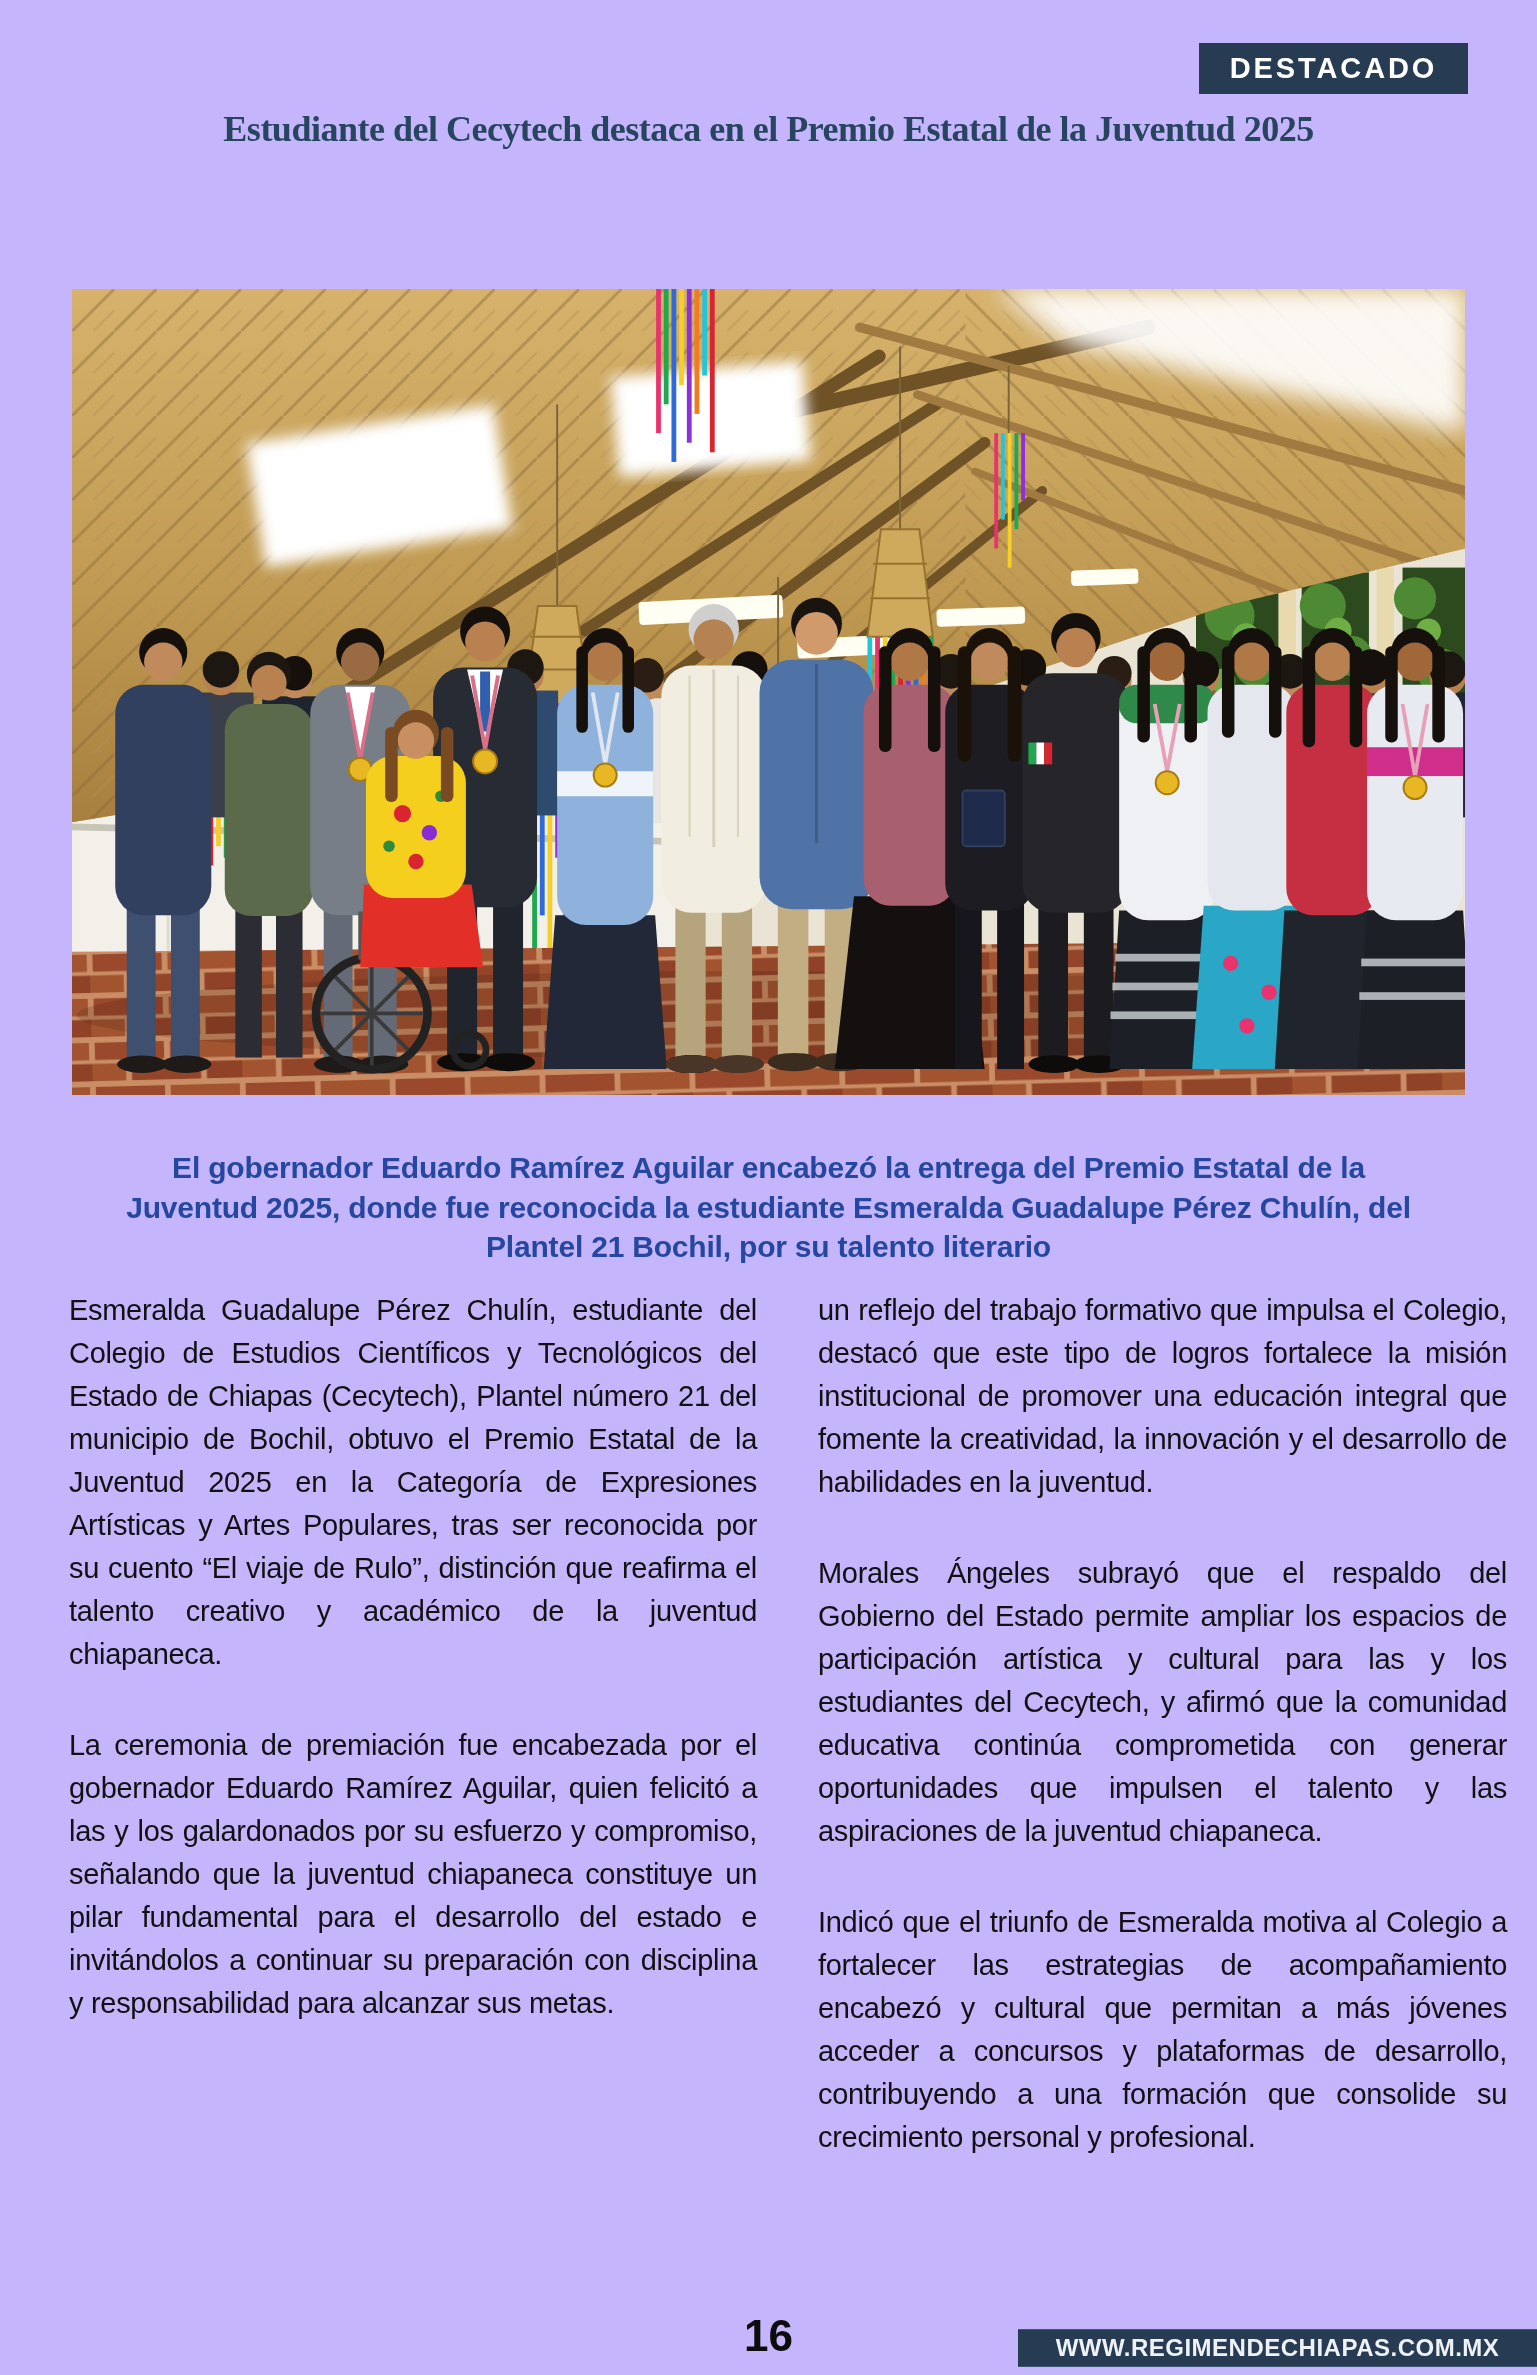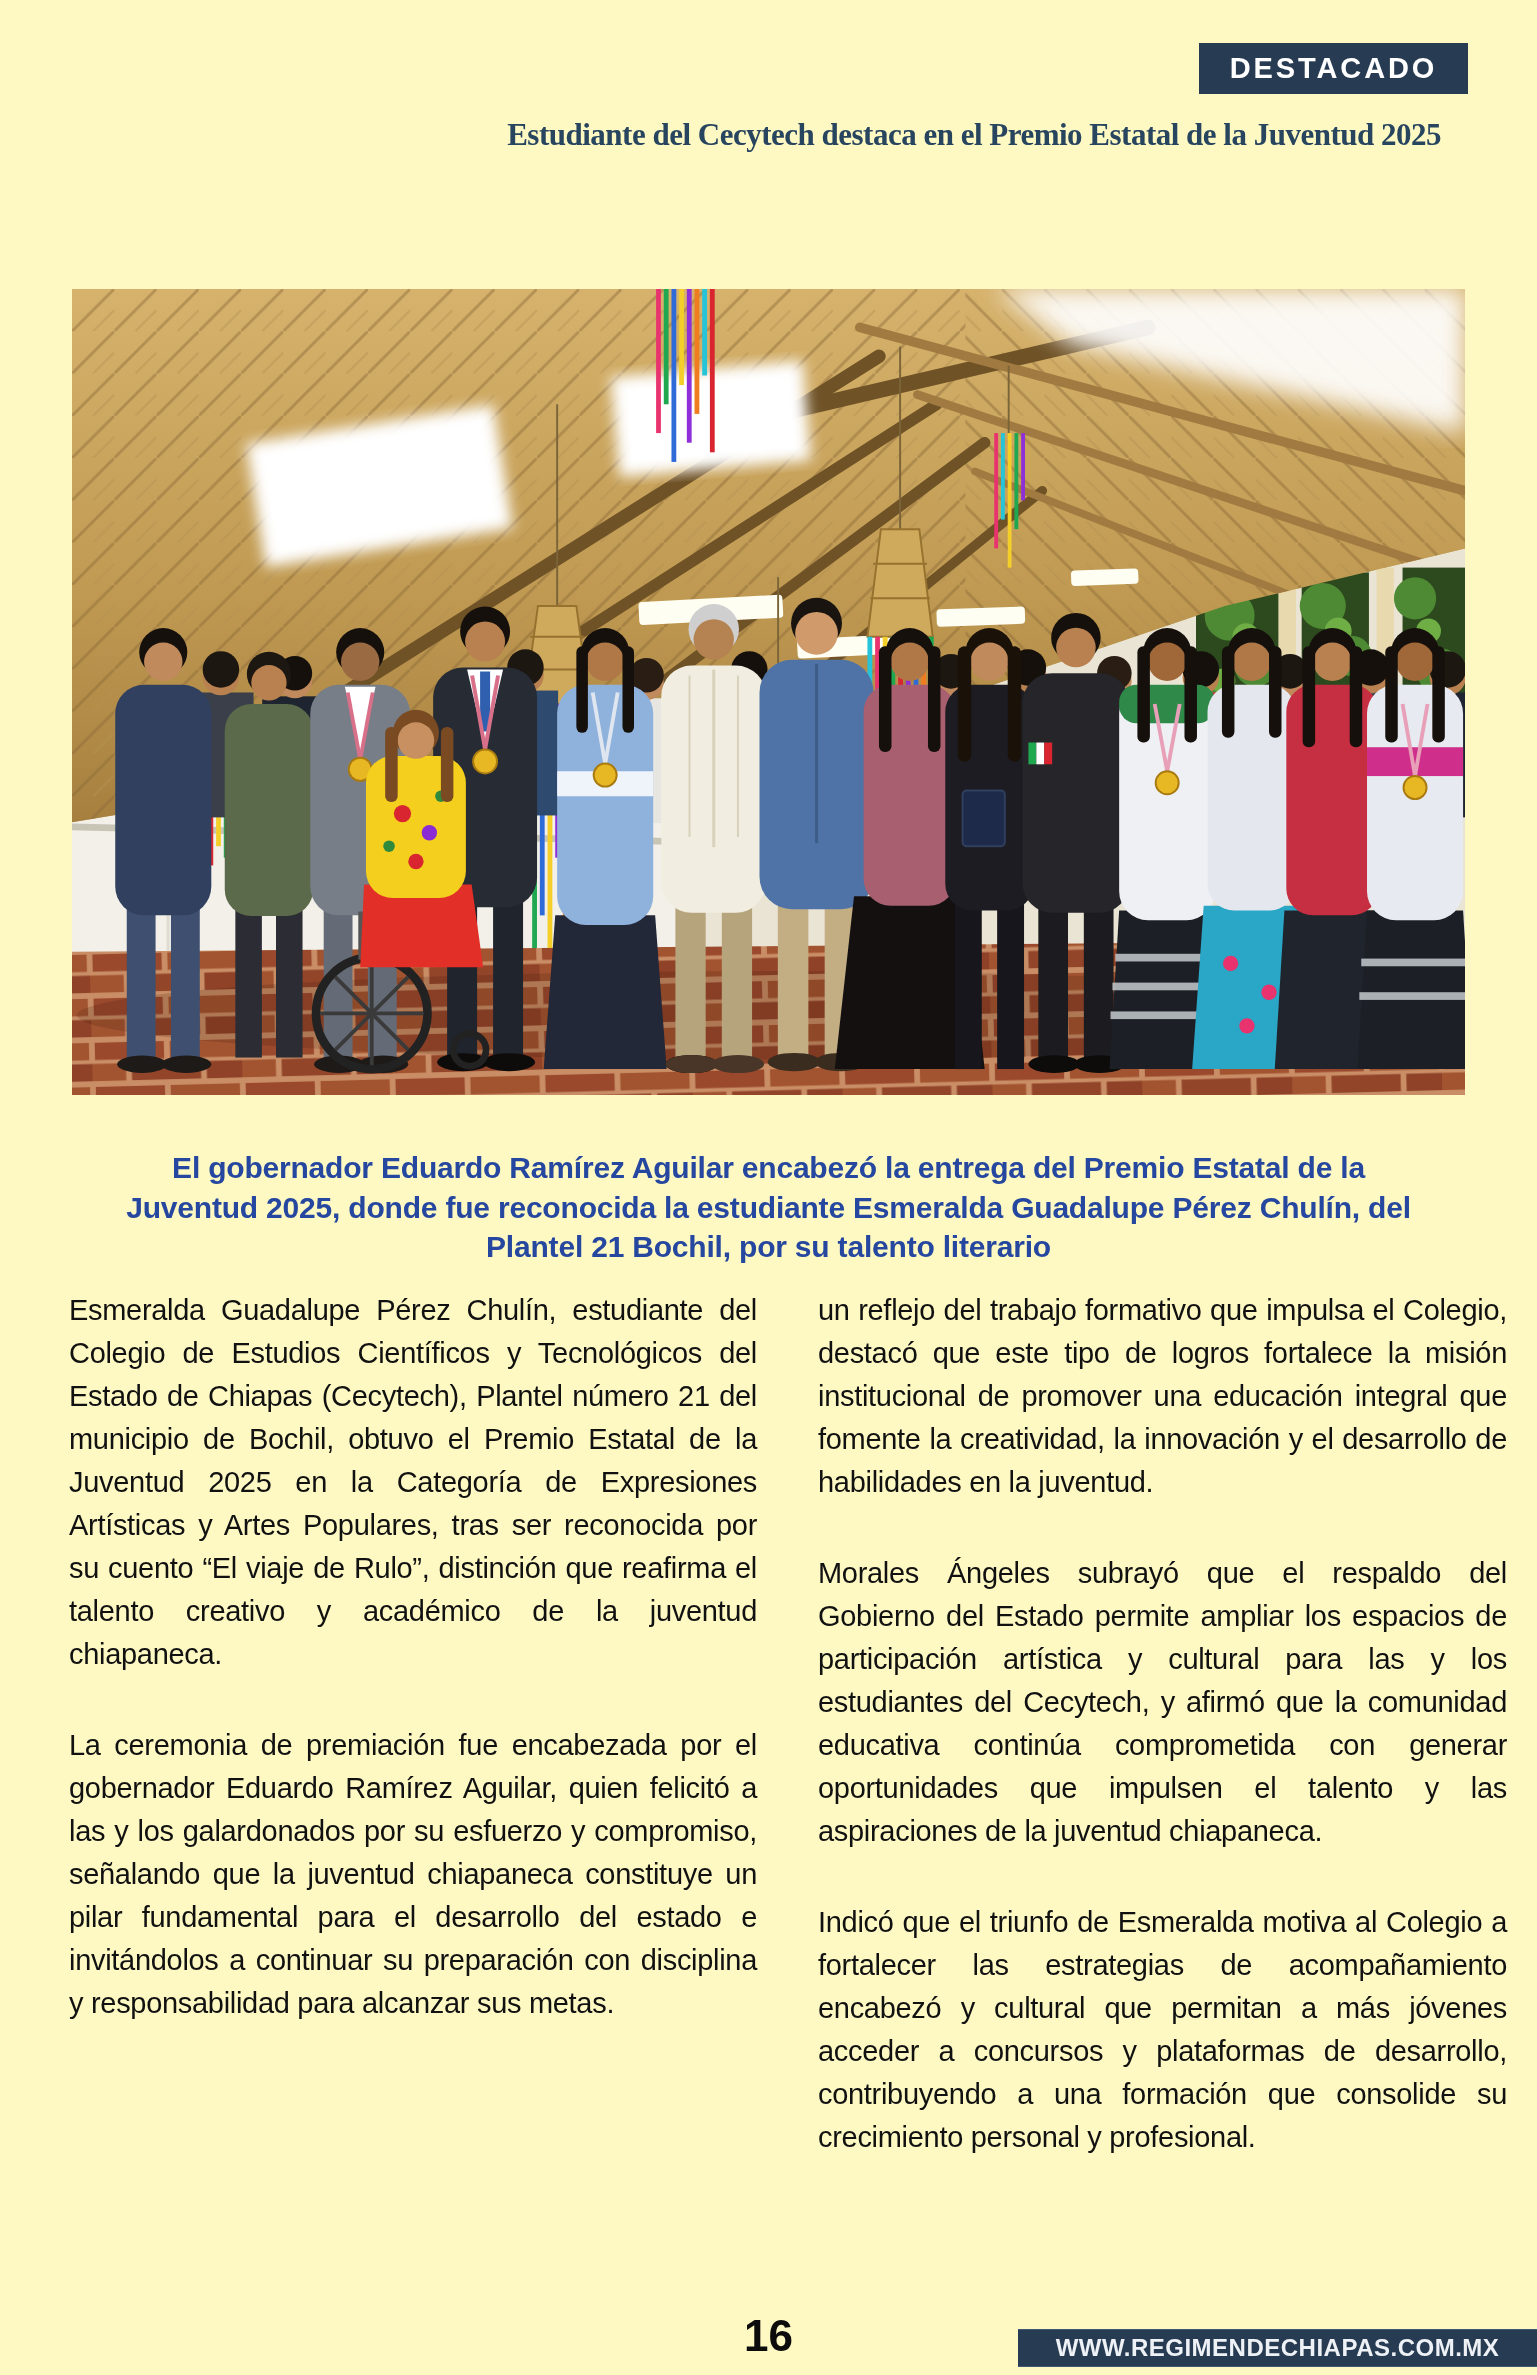--- a/index.html
+++ b/index.html
@@ -1,36 +1,36 @@
 <!DOCTYPE html>
 <html lang="es"><head>
 <meta charset="utf-8">
 <style>
   html,body{margin:0;padding:0;background:#ffffff;}
   .page{
     position:relative;
     width:1537px;height:2376px;
-    background:#fef9c3;
+    background:#c4b5fd;
     font-family:"Liberation Sans", sans-serif;
     overflow:hidden;
   }
   
   .badge{
     position:absolute;top:43px;right:69px;
     width:269px;height:51px;
     background:#273c52;color:#ffffff;
     display:flex;align-items:center;justify-content:center;
     font-weight:bold;font-size:29px;letter-spacing:2.9px;
   }
   
   .title{
-    position:absolute;top:117px;left:96px;right:96px;
-    margin:0;text-align:right;
+    position:absolute;top:108px;left:96px;right:96px;
+    margin:0;text-align:center;
     font-family:"Liberation Serif", serif;
-    font-weight:bold;font-size:31px;line-height:1.18;
+    font-weight:bold;font-size:36px;line-height:1.18;
     color:#28455f;letter-spacing:-0.5px;
   }
   
   .photo{
     position:absolute;top:289px;left:72px;
     width:1393px;height:806px;margin:0;
     overflow:hidden;background:#c9a55e;
   }
   .photo svg{display:block;width:100%;height:100%;}
   

